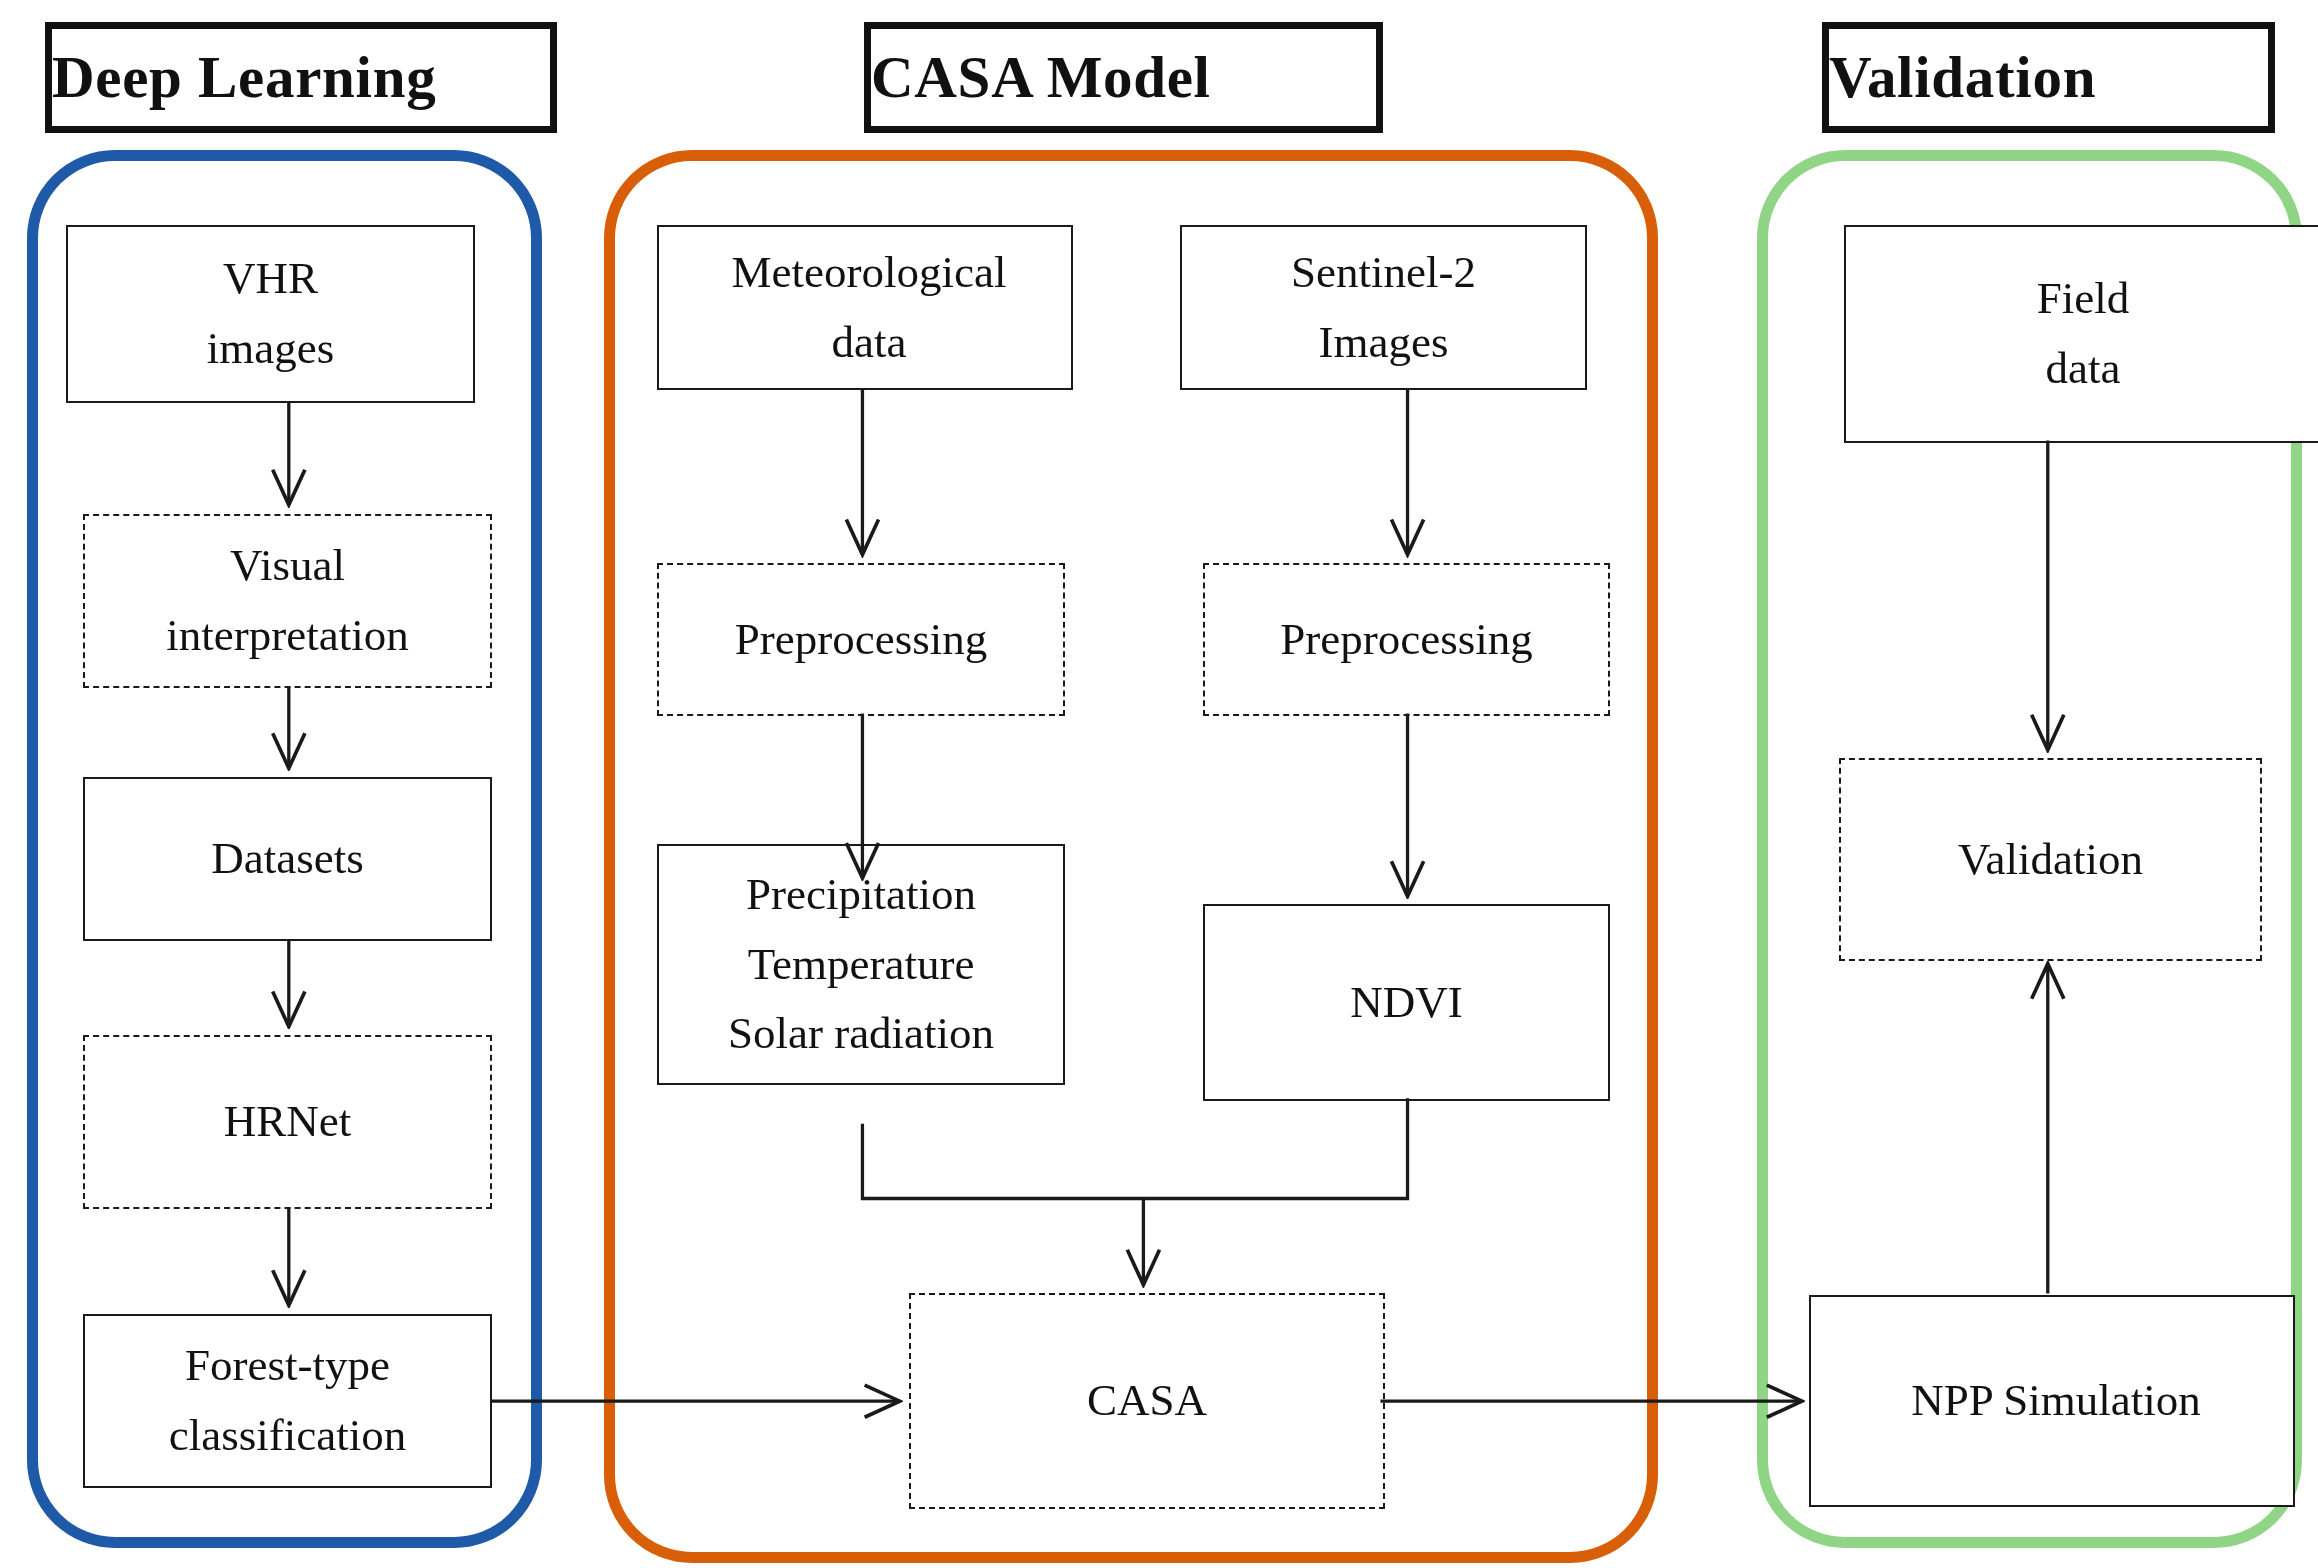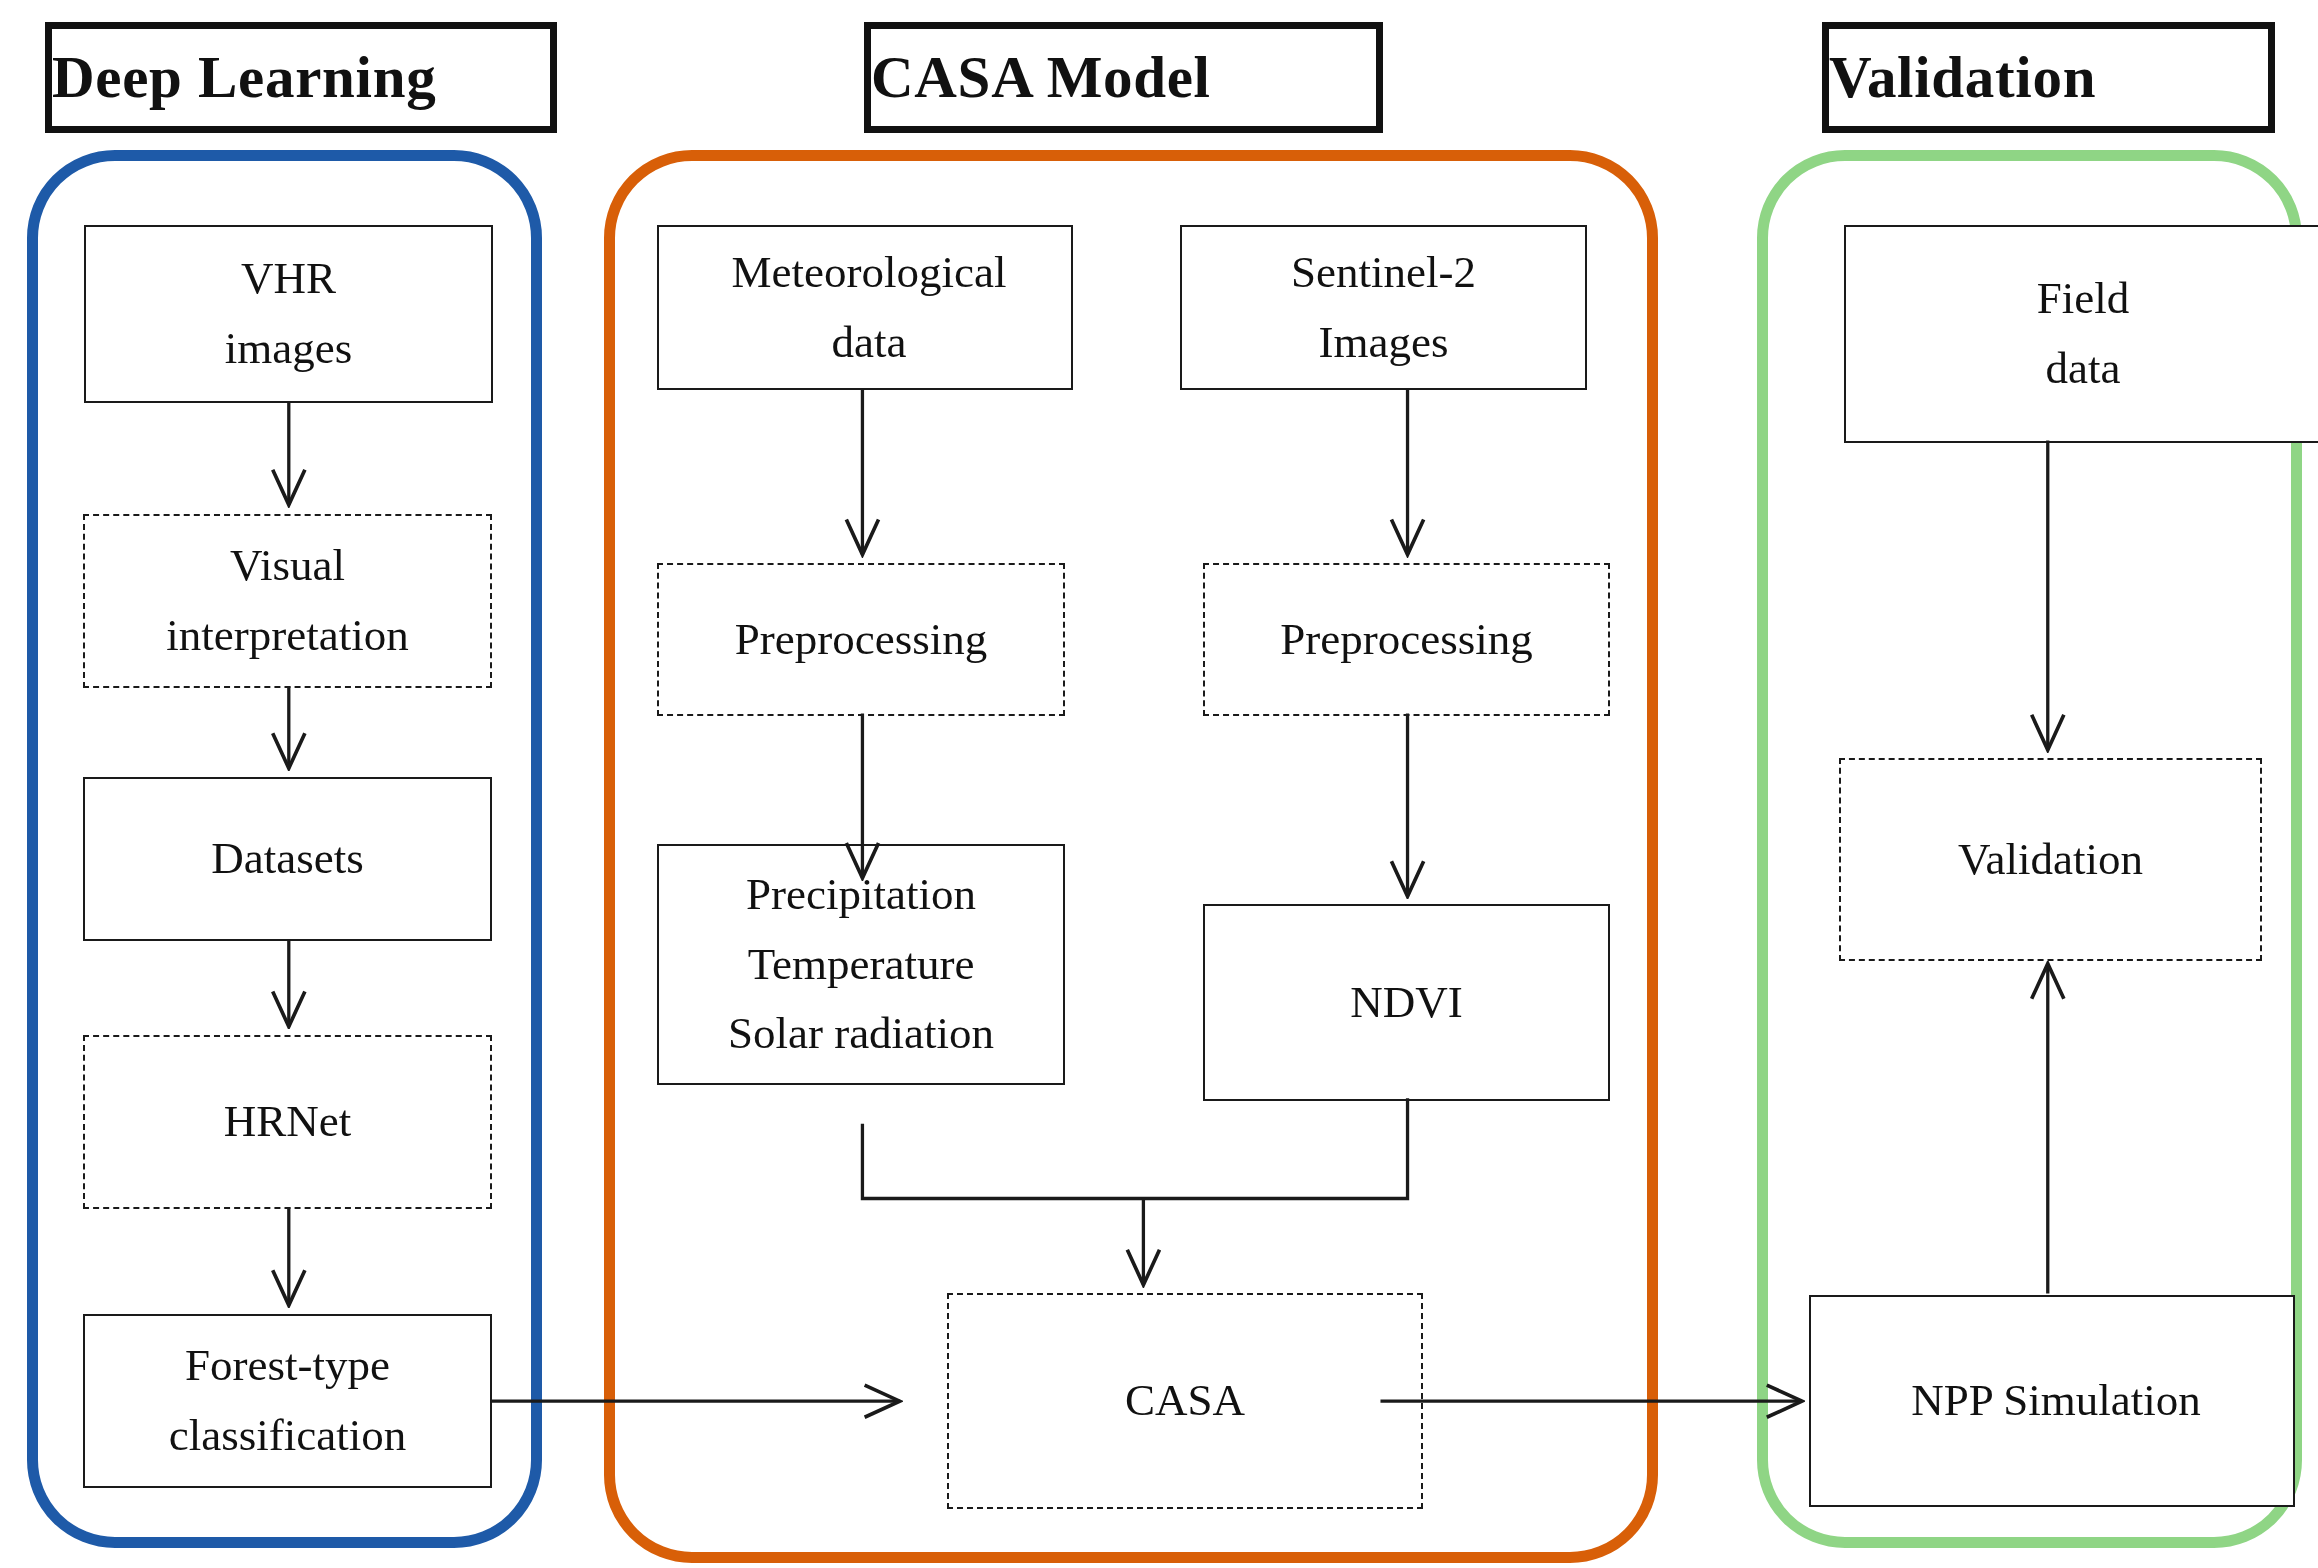--- a/index.html
+++ b/index.html
@@ -67,21 +67,21 @@
   <div class="hdr" style="left:45px; top:22px; width:498px; height:97px;">
     <span>Deep Learning</span>
   </div>
   <div class="hdr" style="left:864px; top:22px; width:505px; height:97px;font-family:Liberation Serif, serif;">
     <span>CASA Model</span>
   </div>
   <div class="hdr" style="left:1822px; top:22px; width:439px; height:97px;">
     <span>Validation</span>
   </div>
 
-  <div class="node" style="left:84px; top:225px; width:405px; height:174px;">
+  <div class="node" style="left:66px; top:225px; width:405px; height:174px;">
     <span>VHR
 images</span>
   </div>
   <div class="node dashed" style="left:83px; top:514px; width:405px; height:170px;">
     <span>Visual
 interpretation</span>
   </div>
   <div class="node" style="left:83px; top:777px; width:405px; height:160px;">
     <span>Datasets</span>
   </div>
@@ -108,21 +108,21 @@
     <span>Preprocessing</span>
   </div>
   <div class="node" style="left:657px; top:844px; width:404px; height:237px;">
     <span>Precipitation
 Temperature
 Solar radiation</span>
   </div>
   <div class="node" style="left:1203px; top:904px; width:403px; height:193px;">
     <span>NDVI</span>
   </div>
-  <div class="node dashed" style="left:947px; top:1293px; width:472px; height:212px;">
+  <div class="node dashed" style="left:909px; top:1293px; width:472px; height:212px;">
     <span>CASA</span>
   </div>
 
   <div class="node" style="left:1844px; top:225px; width:474px; height:214px;">
     <span>Field
 data</span>
   </div>
   <div class="node dashed" style="left:1839px; top:758px; width:419px; height:199px;">
     <span>Validation</span>
   </div>

